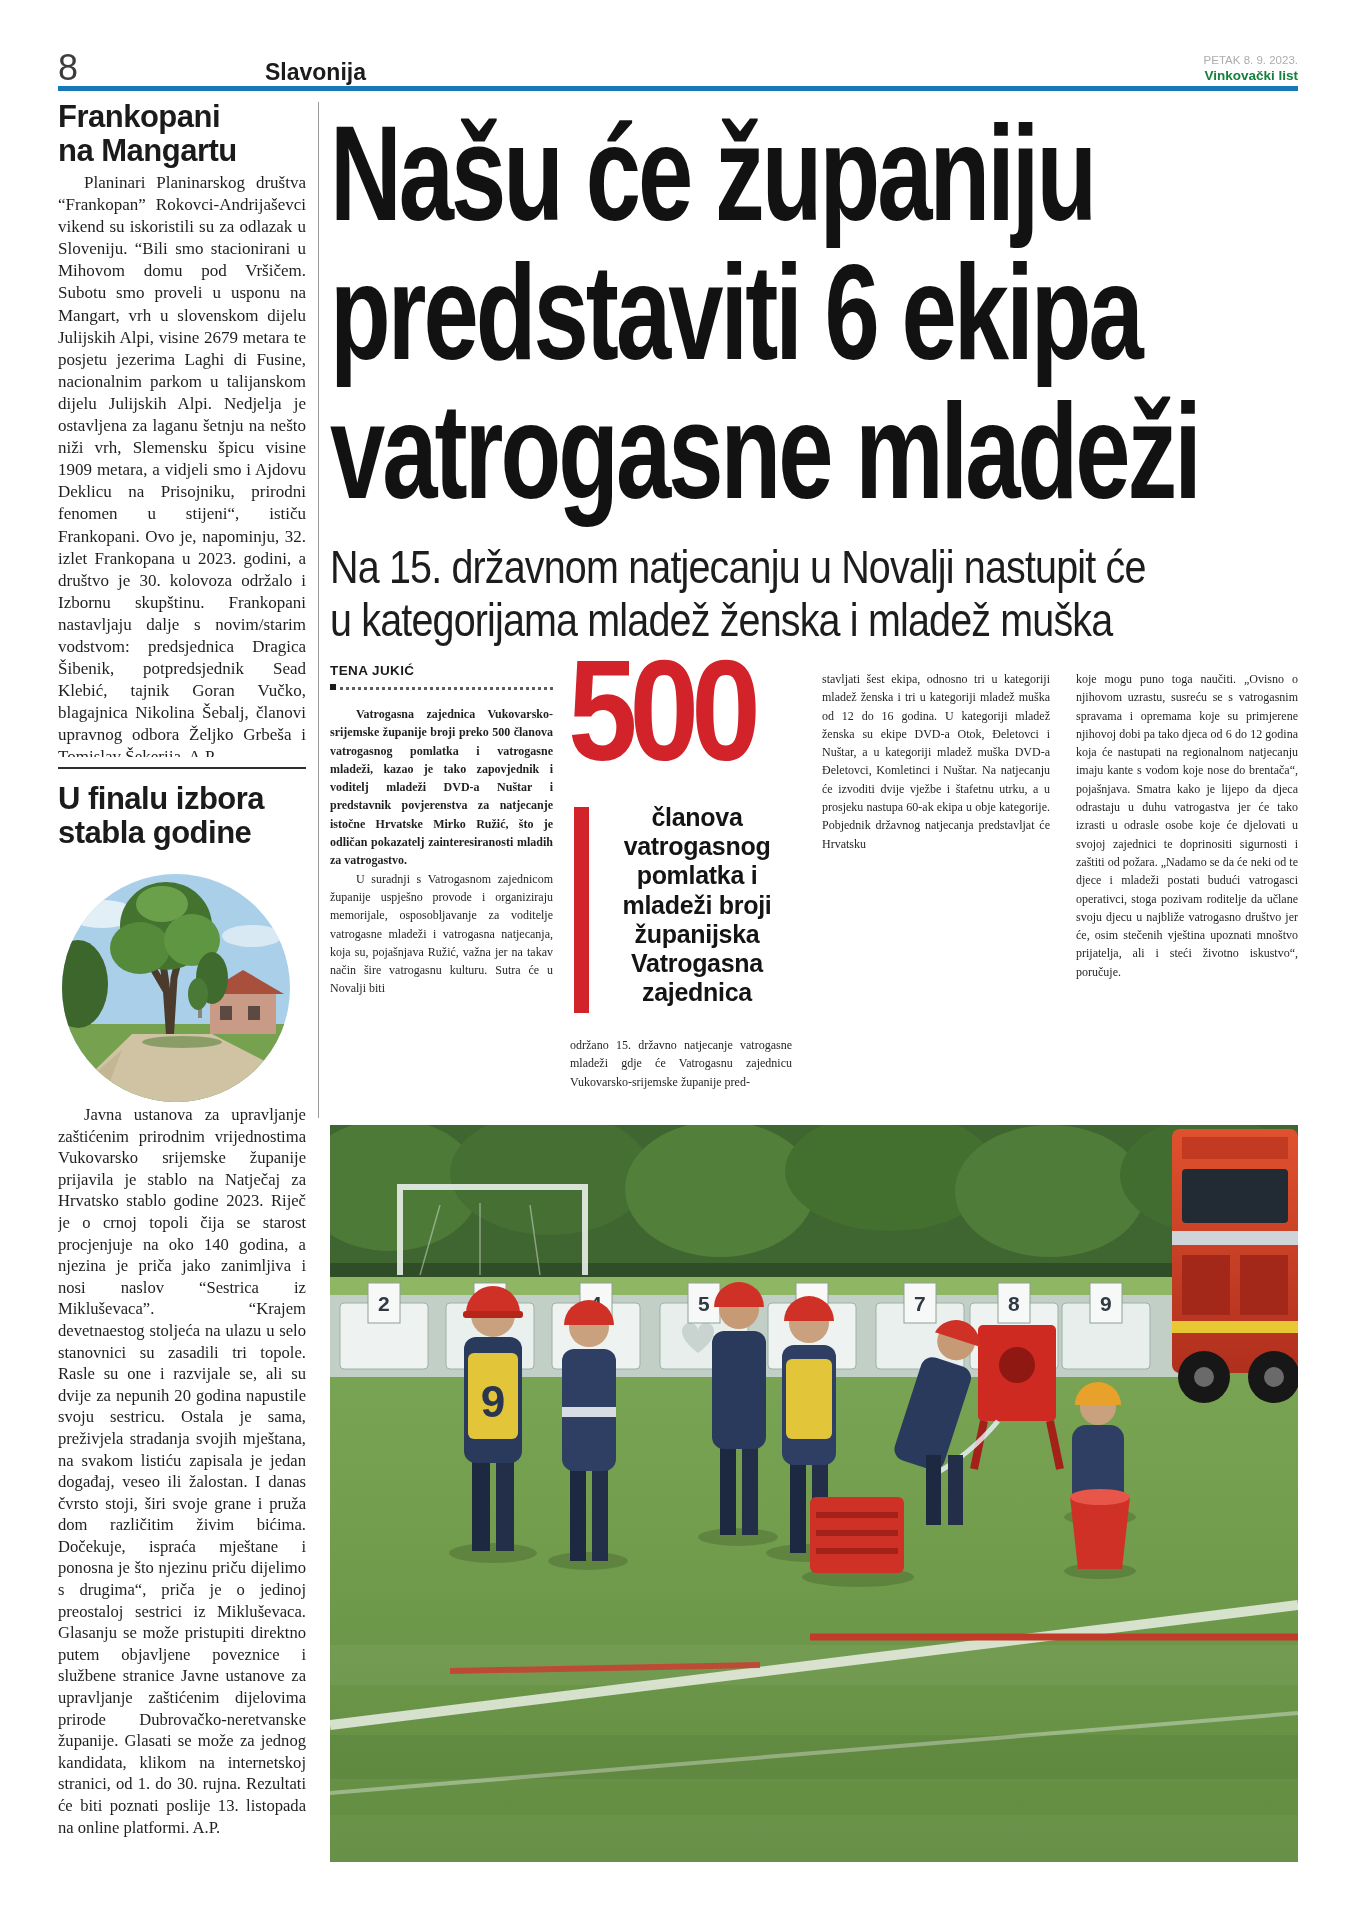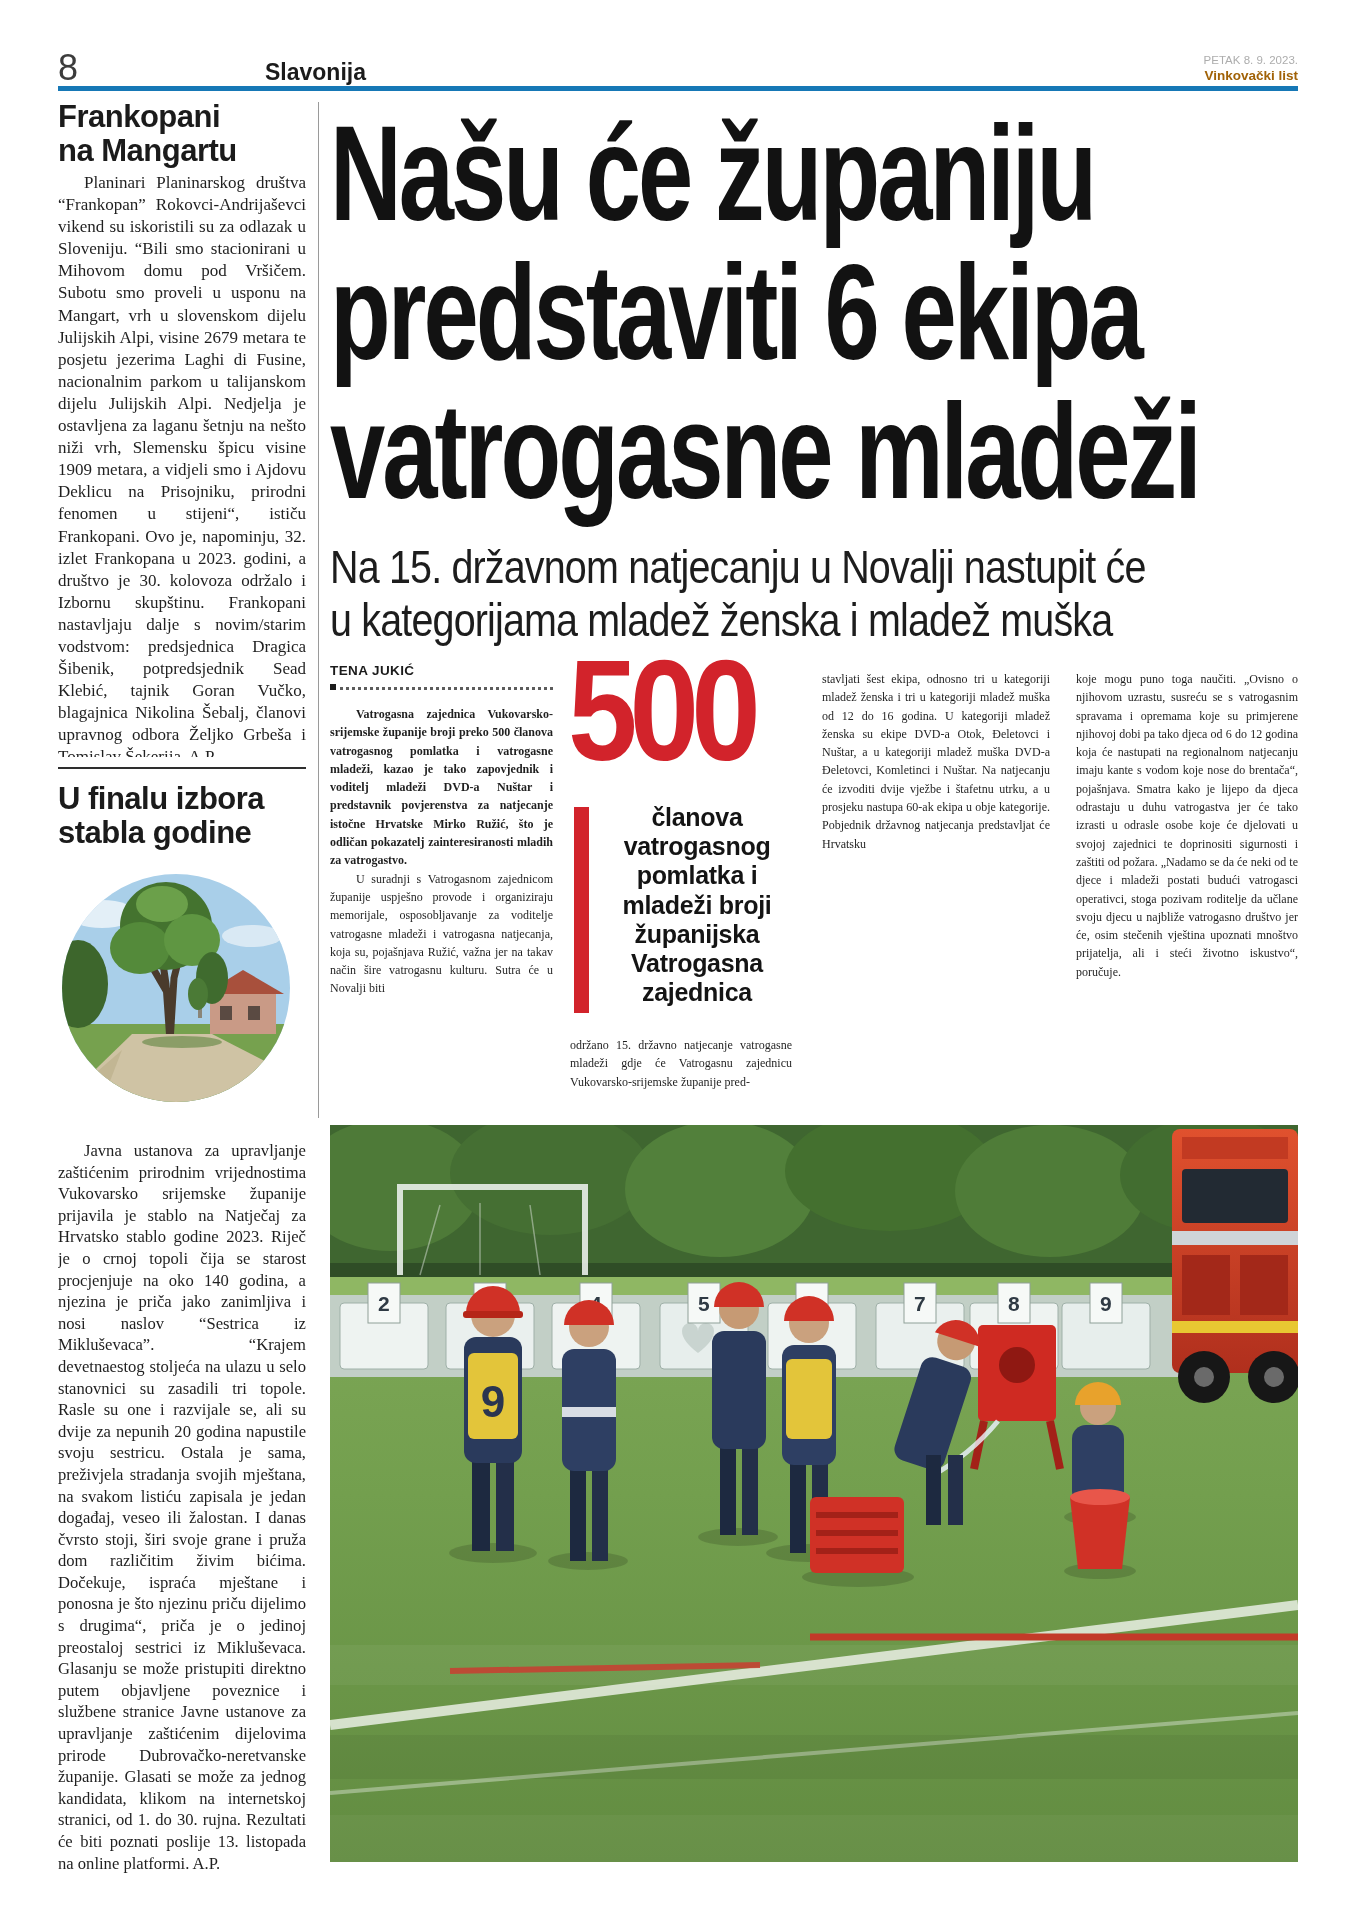--- a/index.html
+++ b/index.html
@@ -4,21 +4,21 @@
 <style>
   html,body{margin:0;padding:0;background:#e8e8e8;}
   .page{position:relative;width:1354px;height:1920px;background:#ffffff;overflow:hidden;
         font-family:"Liberation Serif",serif;color:#1f1f1f;}
   .abs{position:absolute;}
 
   
   .pagenum{font-family:"Liberation Sans",sans-serif;font-size:36px;font-weight:400;color:#3c3c3c;line-height:1;}
   .section{font-family:"Liberation Sans",sans-serif;font-size:23px;font-weight:700;color:#1b1b1b;line-height:1;}
   .dateline{font-family:"Liberation Sans",sans-serif;font-size:11.5px;color:#adadad;text-align:right;line-height:1.15;}
-  .pubname{font-family:"Liberation Sans",sans-serif;font-size:13.5px;color:#a16207;font-weight:700;text-align:right;line-height:1.2;}
+  .pubname{font-family:"Liberation Sans",sans-serif;font-size:13.5px;color:#15803d;font-weight:700;text-align:right;line-height:1.2;}
   .bluerule{background:#1678b6;height:5px;}
 
   
   .ltitle{font-family:"Liberation Sans",sans-serif;font-weight:700;font-size:31px;line-height:34px;
           color:#1b1b1b;letter-spacing:-0.5px;}
   .lbody{font-size:17.0px;line-height:22.1px;text-align:justify;color:#1f1f1f;}
   .lbody2{font-size:16.6px;line-height:21.6px;text-align:justify;color:#1f1f1f;}
   .indent{text-indent:26px;margin:0;}
   .divider{border-top:2px solid #2e2e2e;}
   .vrule{width:1px;background:#9a9a9a;}
@@ -101,21 +101,21 @@
       <ellipse cx="16" cy="110" rx="30" ry="44" fill="#3d662c"></ellipse>
       <ellipse cx="150" cy="104" rx="16" ry="26" fill="#3f6b2e"></ellipse>
       <ellipse cx="136" cy="120" rx="10" ry="16" fill="#4b7a36"></ellipse>
 
       <path d="M0 228 L70 160 L150 160 L228 200 L228 228 Z" fill="#cfc3a4"></path>
       <path d="M0 228 L60 176 L40 228 Z" fill="#c2b693"></path>
       <ellipse cx="120" cy="168" rx="40" ry="6" fill="#5d8440" opacity="0.6"></ellipse>
     </svg>
   </div>
 
-  <div class="abs lbody2" style="left:58px;top:1140px;width:248px;height:734px;overflow:hidden;">
+  <div class="abs lbody2" style="left:58px;top:1104px;width:248px;height:734px;overflow:hidden;">
     <p class="indent">Javna ustanova za upravljanje zaštićenim prirodnim vrijednostima Vukovarsko srijemske županije prijavila je stablo na Natječaj za Hrvatsko stablo godine 2023. Riječ je o crnoj topoli čija se starost procjenjuje na oko 140 godina, a njezina je priča jako zanimljiva i nosi naslov “Sestrica iz Mikluševaca”. “Krajem devetnaestog stoljeća na ulazu u selo stanovnici su zasadili tri topole. Rasle su one i razvijale se, ali su dvije za nepunih 20 godina napustile svoju sestricu. Ostala je sama, preživjela stradanja svojih mještana, na svakom listiću zapisala je jedan događaj, veseo ili žalostan. I danas čvrsto stoji, širi svoje grane i pruža dom različitim živim bićima. Dočekuje, ispraća mještane i ponosna je što njezinu priču dijelimo s drugima“, priča je o jedinoj preostaloj sestrici iz Mikluševaca. Glasanju se može pristupiti direktno putem objavljene poveznice i službene stranice Javne ustanove za upravljanje zaštićenim dijelovima prirode Dubrovačko-neretvanske županije. Glasati se može za jednog kandidata, klikom na internetskoj stranici, od 1. do 30. rujna. Rezultati će biti poznati poslije 13. listopada na online platformi. A.P.</p>
   </div>
 
   <div class="abs" style="left:330px;top:104px;width:1326px;">
     <div class="hl">
       <div>Našu će županiju</div>
       <div>predstaviti 6 ekipa</div>
       <div>vatrogasne mladeži</div>
     </div>
   </div>

